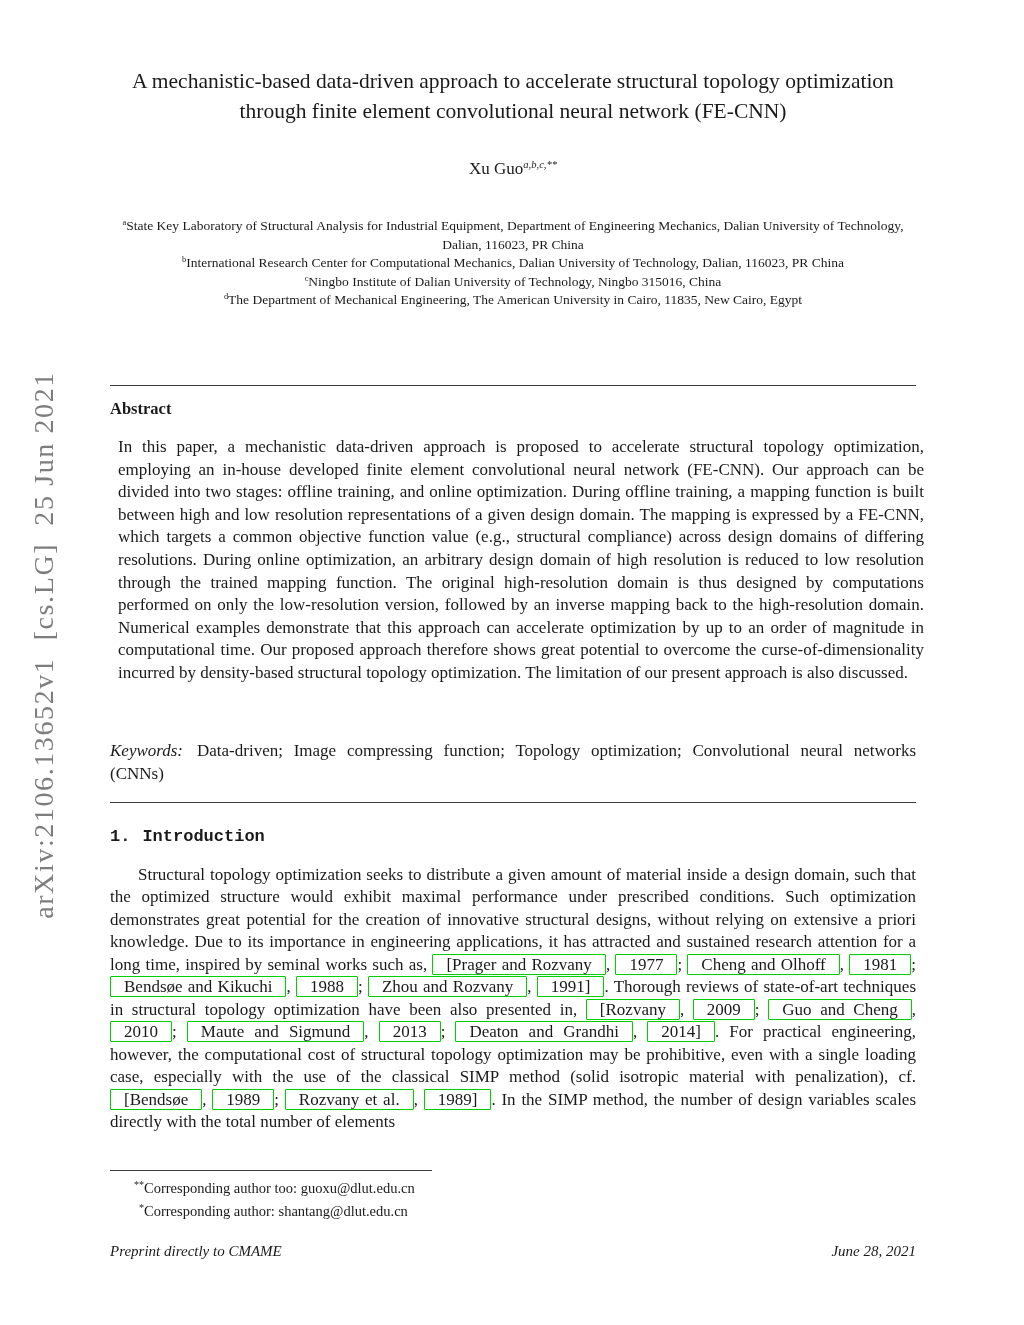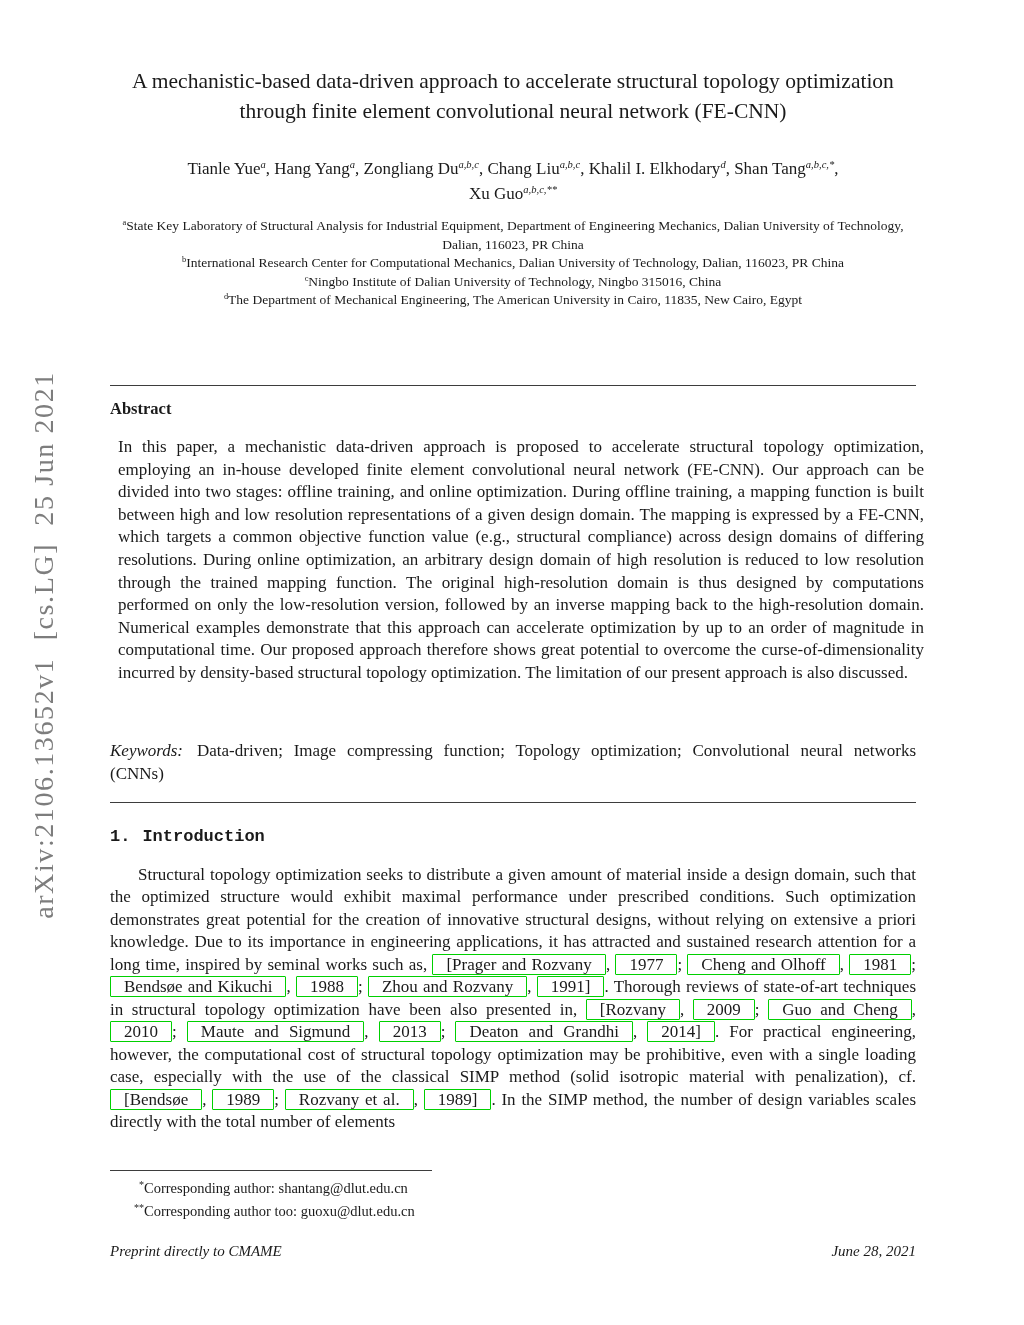--- a/index.html
+++ b/index.html
@@ -111,21 +111,20 @@
 
 <div class="page">
 
   <div class="arxiv-sidebar">arXiv:2106.13652v1  [cs.LG]  25 Jun 2021</div>
 
   <div class="content">
 
     <h1 class="title">A mechanistic-based data-driven approach to accelerate structural topology optimization through finite element convolutional neural network (FE-CNN)</h1>
 
     <div class="authors">
-      <div class="author-line"><span>Tianle Yue</span><sup>a</sup>, <span>Hang Yang</span><sup>a</sup>, <span>Zongliang Du</span><sup>a,b,c</sup>, <span>Chang Liu</span><sup>a,b,c</sup>, <span>Khalil I. Elkhodary</span><sup>d</sup>, <span>Shan Tang</span><sup>a,b,c,*</sup>,</div>
       <div class="author-line"><span>Xu Guo</span><sup>a,b,c,**</sup></div>
     </div>
 
     <div class="affiliations">
         <div><sup>a</sup>State Key Laboratory of Structural Analysis for Industrial Equipment, Department of Engineering Mechanics, Dalian University of Technology, Dalian, 116023, PR China</div>
         <div><sup>b</sup>International Research Center for Computational Mechanics, Dalian University of Technology, Dalian, 116023, PR China</div>
         <div><sup>c</sup>Ningbo Institute of Dalian University of Technology, Ningbo 315016, China</div>
         <div><sup>d</sup>The Department of Mechanical Engineering, The American University in Cairo, 11835, New Cairo, Egypt</div>
       </div>
 
@@ -143,22 +142,22 @@
 
     <h2 class="section-heading">
       <span class="sec-number">1.</span><span class="sec-title">Introduction</span>
     </h2>
 
     <p class="intro-paragraph">Structural topology optimization seeks to distribute a given amount of material inside a design domain, such that the optimized structure would exhibit maximal performance under prescribed conditions. Such optimization demonstrates great potential for the creation of innovative structural designs, without relying on extensive a priori knowledge. Due to its importance in engineering applications, it has attracted and sustained research attention for a long time, inspired by seminal works such as, <span class="cite">[Prager and Rozvany</span>, <span class="cite">1977</span>; <span class="cite">Cheng and Olhoff</span>, <span class="cite">1981</span>; <span class="cite">Bendsøe and Kikuchi</span>, <span class="cite">1988</span>; <span class="cite">Zhou and Rozvany</span>, <span class="cite">1991]</span>. Thorough reviews of state-of-art techniques in structural topology optimization have been also presented in, <span class="cite">[Rozvany</span>, <span class="cite">2009</span>; <span class="cite">Guo and Cheng</span>, <span class="cite">2010</span>; <span class="cite">Maute and Sigmund</span>, <span class="cite">2013</span>; <span class="cite">Deaton and Grandhi</span>, <span class="cite">2014]</span>. For practical engineering, however, the computational cost of structural topology optimization may be prohibitive, even with a single loading case, especially with the use of the classical SIMP method (solid isotropic material with penalization), cf.  <span class="cite">[Bendsøe</span>, <span class="cite">1989</span>; <span class="cite">Rozvany et al.</span>, <span class="cite">1989]</span>. In the SIMP method, the number of design variables scales directly with the total number of elements</p>
 
     <hr class="rule footnote-rule">
 
     <div class="footnotes">
+        <div class="footnote-item"><span class="fn-sup">**</span>Corresponding author too: guoxu@dlut.edu.cn</div>
         <div class="footnote-item"><span class="fn-sup">*</span>Corresponding author: shantang@dlut.edu.cn</div>
-        <div class="footnote-item"><span class="fn-sup">**</span>Corresponding author too: guoxu@dlut.edu.cn</div>
       </div>
 
     <div class="footer">
       <span class="footer-left">Preprint directly to CMAME</span>
       <span class="footer-right">June 28, 2021</span>
     </div>
 
   </div>
 </div>
 

